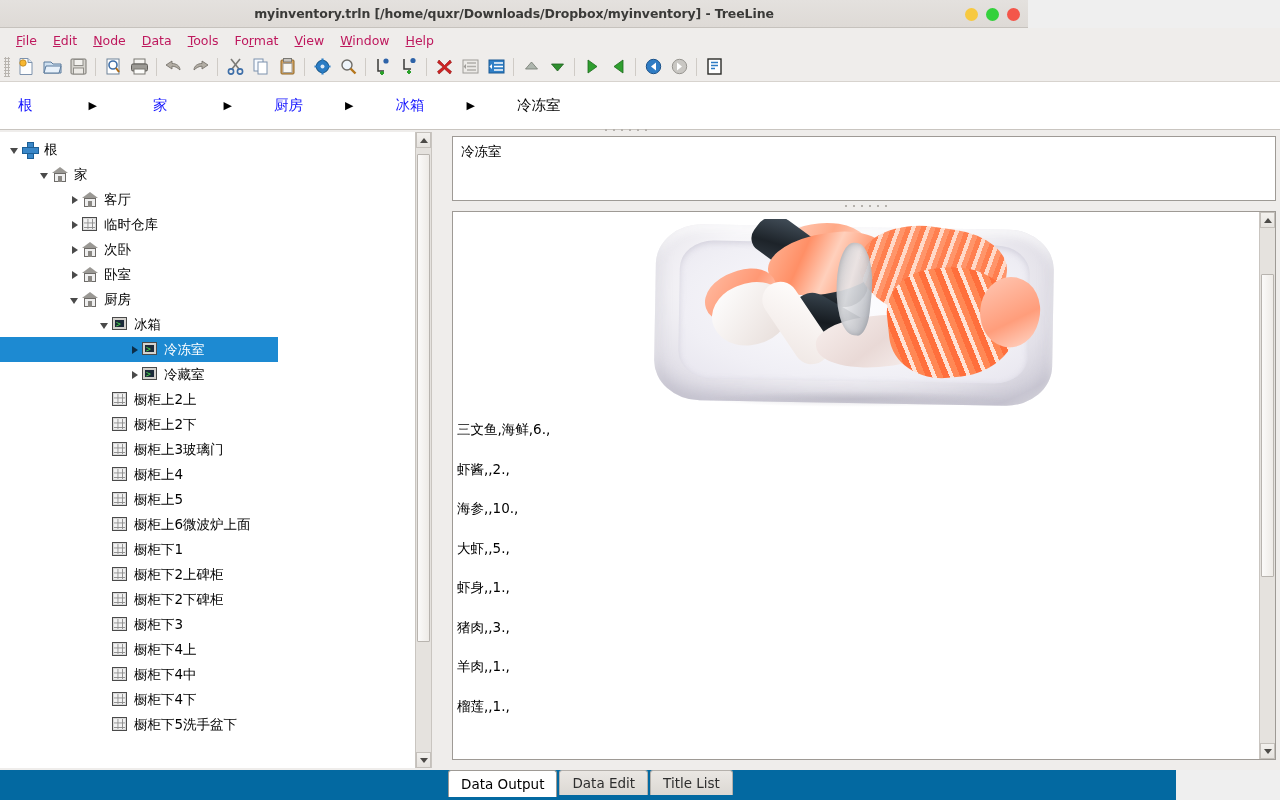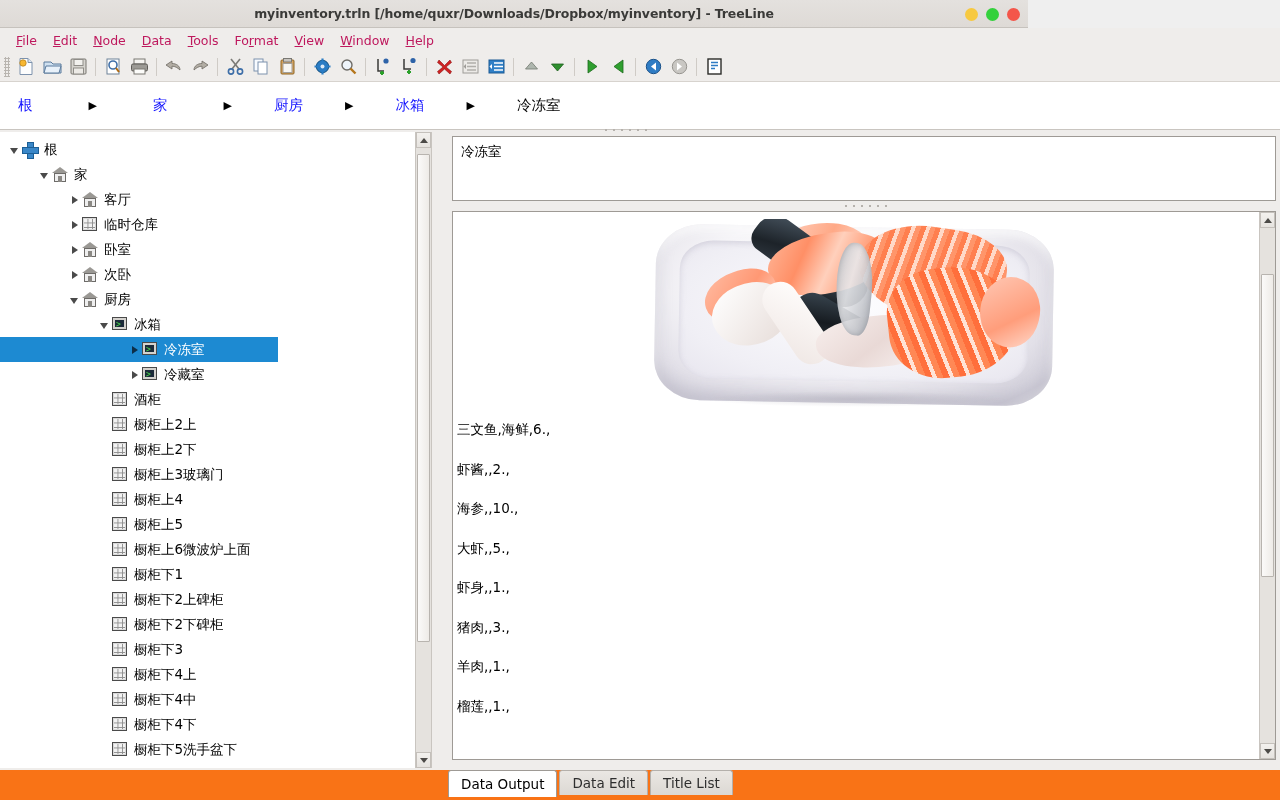--- a/index.html
+++ b/index.html
@@ -224,22 +224,22 @@
   }
   .photo-wrap { width:100%; display:flex; justify-content:center; }
   .outline {
     font-size:13.5px; color:#000; line-height:1; margin: 0 0 26px 0;
     font-family:"DejaVu Sans","Liberation Sans",sans-serif;
   }
   .outline:first-of-type { margin-top: 12px; }
 
   
   .tabsbar {
-    position:absolute; left:0; top:770px; width:1280px; height:30px;
-    background:#f97316;
+    position:absolute; left:0; top:770px; width:1176px; height:30px;
+    background:#0369a1;
     text-decoration:underline;
   }
   .tabs { position:absolute; left:448px; top:0; display:flex; align-items:flex-start; }
   .tab {
     height:25px; padding:0 12px; display:flex; align-items:center;
     font-size:13.5px; color:#2e2e2e; cursor:default;
     background: linear-gradient(to bottom,#eae7e3,#dcd8d3);
     border:1px solid #b4b0ab; border-bottom:none;
     border-radius:3px 3px 0 0; margin-right:2px;
     font-family:"DejaVu Sans","Liberation Sans",sans-serif;
@@ -580,33 +580,33 @@
         <div class="trow">
           <span style="display:inline-block;width:68px;flex:0 0 68px"></span>
           <span class="tw-arrow right"></span>
           <span class="ticon">
             <span class="ic-house">
               <span class="roof"></span>
               <span class="body"></span>
               <span class="door"></span>
             </span>
           </span>
-          <span class="tlabel">卧室</span>
+          <span class="tlabel">次卧</span>
         </div>
         <div class="trow">
           <span style="display:inline-block;width:68px;flex:0 0 68px"></span>
           <span class="tw-arrow right"></span>
           <span class="ticon">
             <span class="ic-house">
               <span class="roof"></span>
               <span class="body"></span>
               <span class="door"></span>
             </span>
           </span>
-          <span class="tlabel">次卧</span>
+          <span class="tlabel">卧室</span>
         </div>
         <div class="trow">
           <span style="display:inline-block;width:68px;flex:0 0 68px"></span>
           <span class="tw-arrow down"></span>
           <span class="ticon">
             <span class="ic-house">
               <span class="roof"></span>
               <span class="body"></span>
               <span class="door"></span>
             </span>
@@ -629,28 +629,20 @@
           </span>
           <span class="tlabel">冷冻室</span>
         </div>
         <div class="trow">
           <span style="display:inline-block;width:128px;flex:0 0 128px"></span>
           <span class="tw-arrow right"></span>
           <span class="ticon">
             <span class="ic-screen"></span>
           </span>
           <span class="tlabel">冷藏室</span>
-        </div>
-        <div class="trow">
-          <span style="display:inline-block;width:98px;flex:0 0 98px"></span>
-          <span class="tw-arrow"></span>
-          <span class="ticon">
-            <span class="ic-grid"></span>
-          </span>
-          <span class="tlabel">酒柜</span>
         </div>
         <div class="trow">
           <span style="display:inline-block;width:98px;flex:0 0 98px"></span>
           <span class="tw-arrow"></span>
           <span class="ticon">
             <span class="ic-grid"></span>
           </span>
           <span class="tlabel">橱柜上2上</span>
         </div>
         <div class="trow">

